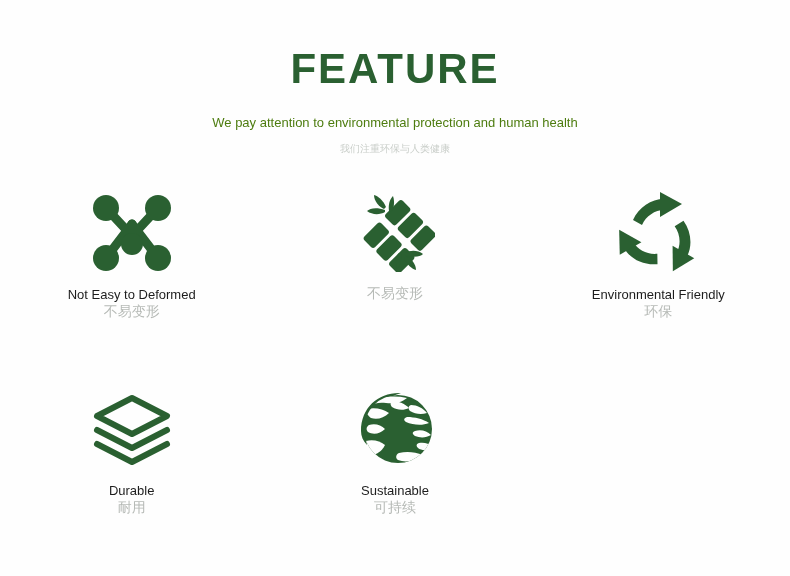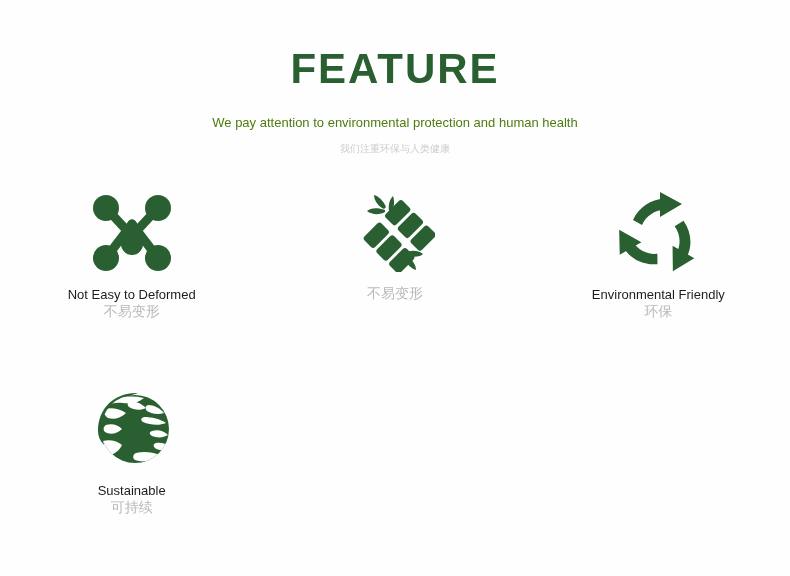--- a/index.html
+++ b/index.html
@@ -172,20 +172,36 @@
               <path d="M17 28 C23 15 35 7 48 7 L48 18 C39 18 30 24 26 33 Z"></path>
               <polygon points="44,0 44,25 66,12"></polygon>
             </g>
           </g>
         </svg>
       </div>
       <div class="label-en">Environmental Friendly</div>
       <div class="label-cn">环保</div>
     </div>
 
+    <div class="cell row2">
+      <div class="icon-wrap">
+        <svg width="86" height="74" viewBox="0 0 86 74" aria-hidden="true">
+          <g stroke="#2a6031" fill="none" stroke-width="6" stroke-linejoin="round" stroke-linecap="round">
+
+            <path d="M43 6 L78 24 L43 42 L8 24 Z"></path>
+
+            <path d="M8 38 L43 56 L78 38"></path>
+
+            <path d="M8 52 L43 70 L78 52"></path>
+          </g>
+        </svg>
+      </div>
+      <div class="label-en">Durable</div>
+      <div class="label-cn">耐用</div>
+    </div>
 
     <div class="cell row2">
       <div class="icon-wrap">
         <svg width="84" height="84" viewBox="0 0 84 84" aria-hidden="true">
           <defs>
             <clipPath id="globeClip">
               <circle cx="45" cy="42" r="34"></circle>
             </clipPath>
           </defs>
 

